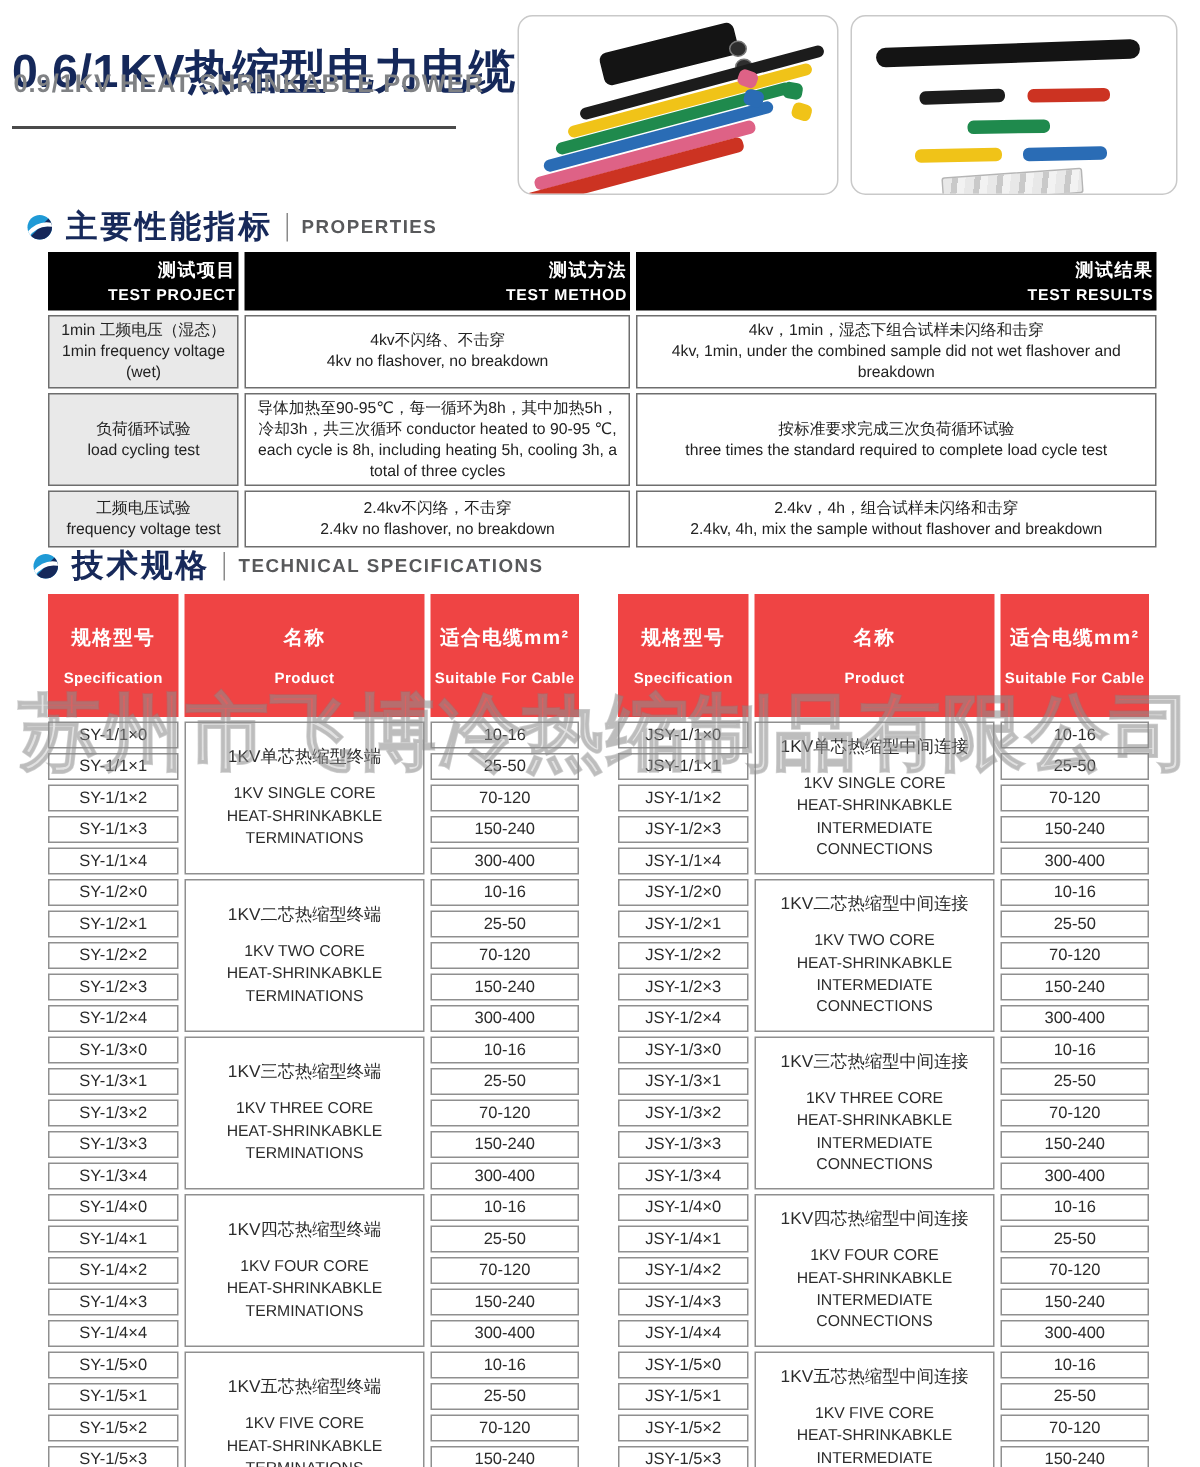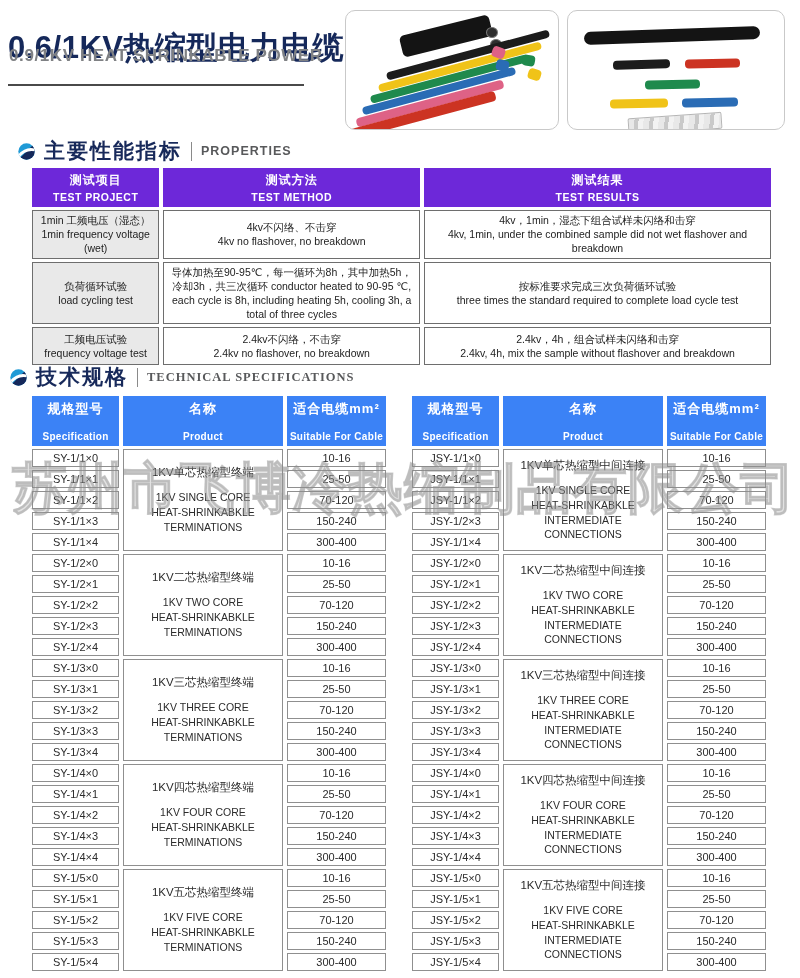--- a/index.html
+++ b/index.html
@@ -17,42 +17,42 @@
   .product-box{position:absolute;top:10px;height:118px;border:1px solid #c9c9c9;
                border-radius:10px;background:#fff;overflow:hidden;}
   .box1{left:345px;width:212px;}
   .box2{left:567px;width:216px;}
   .tube{position:absolute;border-radius:4px;}
   .shine{background-image:linear-gradient(180deg,rgba(255,255,255,.45),rgba(255,255,255,0) 45%,rgba(0,0,0,.25));}
 
   
   .section-header{position:absolute;display:flex;align-items:center;gap:9px;}
   .sec1{left:18px;top:137px;}
-  .sec2{left:10px;top:363px;font-family:Liberation Serif, serif;}
+  .sec2{left:22px;top:363px;}
   .sec-icon{display:inline-flex;width:17px;height:17px;}
   .sec-cn{font-size:21px;font-weight:bold;color:#17295a;letter-spacing:2px;}
   .sec-divider{width:1px;height:19px;background:#8a8a8a;}
   .sec-en{font-size:12.5px;color:#58595b;letter-spacing:1px;font-weight:bold;}
 
   
   .props-table{position:absolute;left:28px;top:165px;width:747px;table-layout:fixed;
                border-collapse:separate;border-spacing:4px 3px;}
-  .props-table th{background:#6d28d9;color:#fff;padding:4px 2px;text-align:center;}
+  .props-table th{background:#000000;color:#fff;padding:4px 2px;text-align:right;}
   .props-table .th-cn{font-size:12px;font-weight:bold;letter-spacing:1px;}
   .props-table .th-en{font-size:10.5px;font-weight:bold;letter-spacing:0.5px;margin-top:2px;}
   .props-table td{border:1px solid #6e6e6e;font-size:10.5px;color:#222;text-align:center;
                   vertical-align:middle;padding:2px 5px;line-height:1.35;}
   .props-table td.proj{background:#e9e9e9;}
   .pr1 td{height:34px;} .pr2 td{height:48px;} .pr3 td{height:32px;}
 
   
   .spec-table{position:absolute;top:393px;width:362px;table-layout:fixed;
               border-collapse:separate;border-spacing:4px 3px;}
   #spec-left{left:28px;} #spec-right{left:408px;}
-  .spec-table th{background:#3b82f6;color:#fff;padding:4px 2px;text-align:center;}
+  .spec-table th{background:#ef4444;color:#fff;padding:20px 2px;text-align:center;}
   .spec-table .th-cn{font-size:13px;font-weight:bold;letter-spacing:1px;}
   .spec-table .th-en{font-size:10px;font-weight:bold;margin-top:13px;letter-spacing:0.3px;}
   .spec-table td{border:1px solid #8f8f8f;background:#fff;font-size:11px;color:#2b2b2b;
                  text-align:center;vertical-align:middle;height:14px;padding:1px 2px;}
   .product-cell .prod-cn{font-size:11.5px;margin-bottom:10px;}
   .product-cell .prod-en{font-size:10.5px;white-space:pre-line;line-height:1.4;}
 
   
   .watermark{position:absolute;left:12px;top:452px;width:792px;font-size:55px;font-weight:bold;
              white-space:nowrap;color:rgba(165,165,165,0.32);

